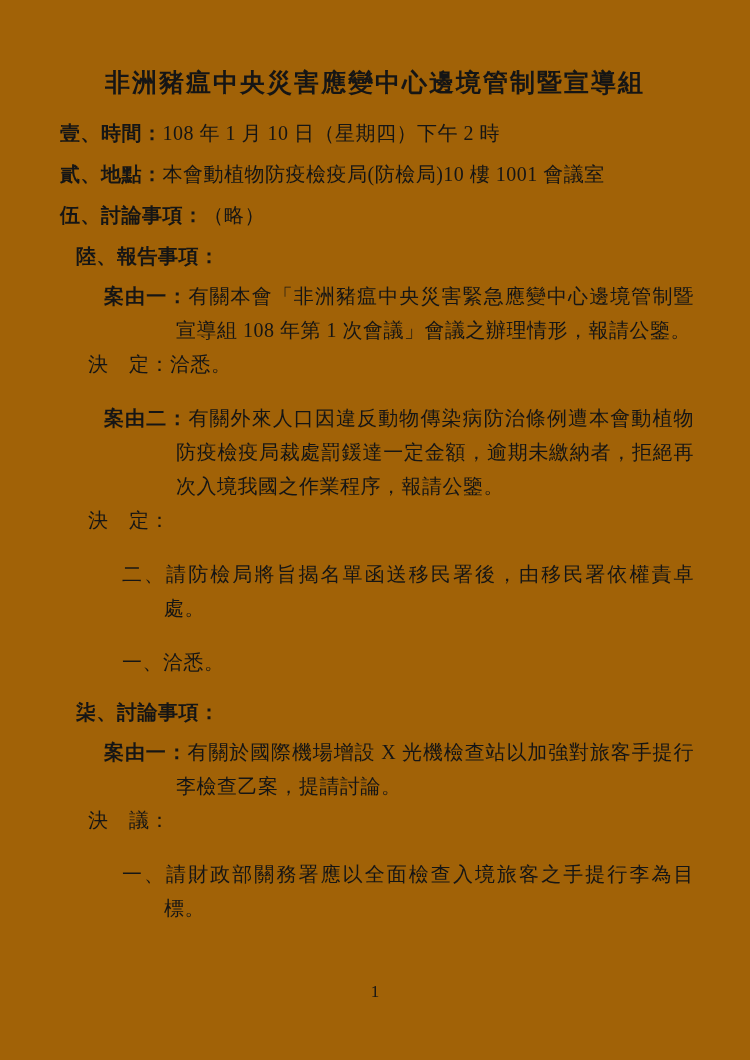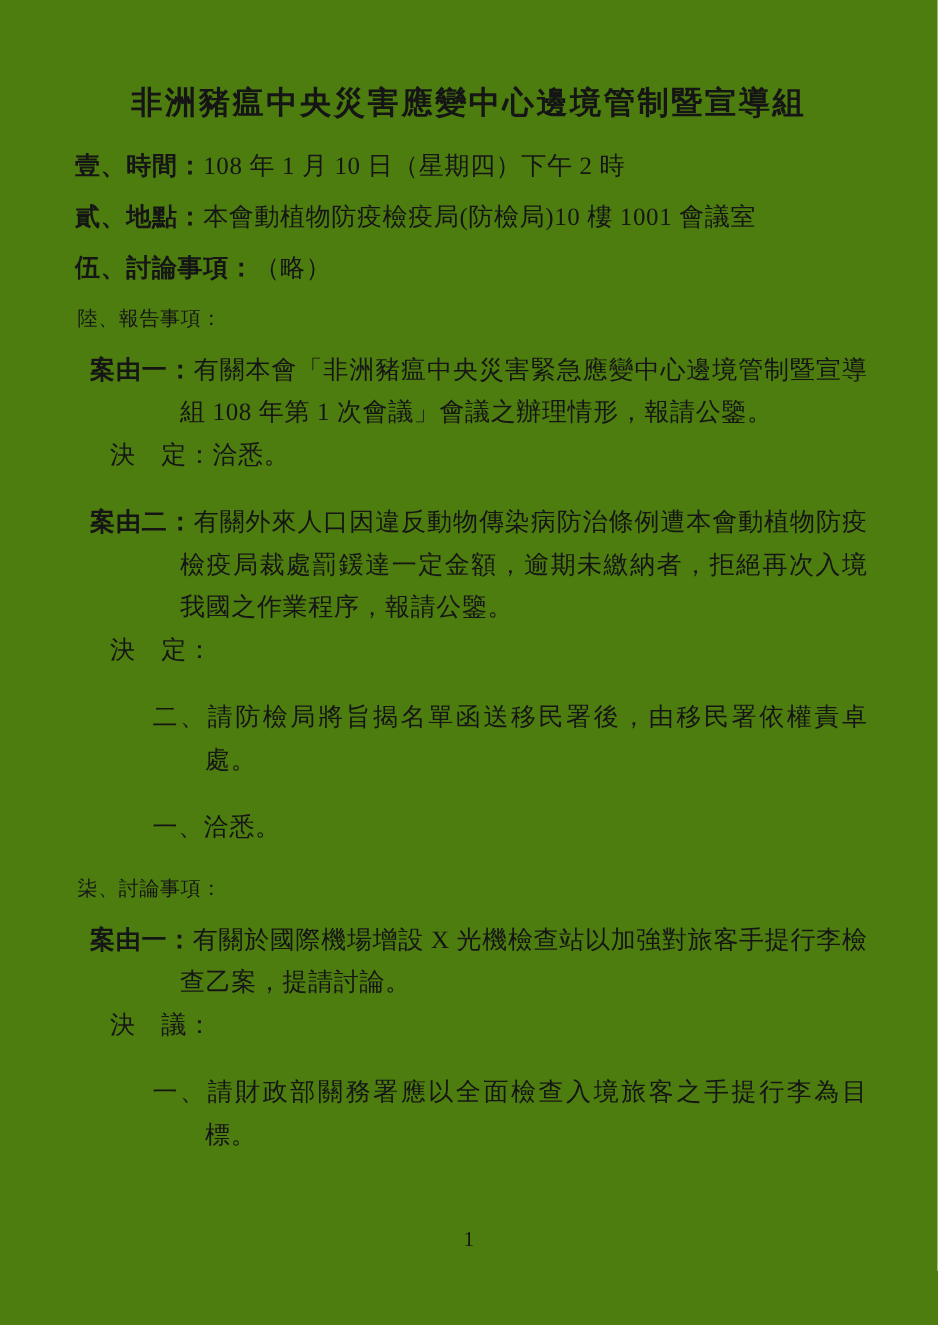--- a/index.html
+++ b/index.html
@@ -4,21 +4,21 @@
 <style>
   html, body {
     margin: 0;
     padding: 0;
     background: #e8e8e8;
   }
   .page {
     position: relative;
     width: 750px;
     height: 1060px;
-    background: #4d7c0f;
+    background: #a16207;
     overflow: hidden;
     font-family: "Liberation Serif", "DejaVu Serif", serif;
     color: #151515;
   }
   .doc-title {
     padding-top: 64px;
     text-align: center;
     font-weight: bold;
     font-size: 25px;
     line-height: 38px;
@@ -38,30 +38,30 @@
   .lbl {
     font-weight: bold;
   }
   .recorder {
     position: absolute;
     left: 460px;
     top: 0;
     font-weight: normal;
   }
   .sec-heading {
-    font-weight: normal;
-    font-size: 16px;
+    font-weight: bold;
+    font-size: 20px;
     line-height: 26px;
-    margin: 0 0 10px 2px;
+    margin: 0 0 10px 16px;
   }
   .sec-heading.second {
     margin-top: 8px;
   }
   .case-text {
-    margin: 0 0 0 12px;
+    margin: 0 0 0 44px;
     padding-left: 72px;
     text-indent: -72px;
     line-height: 34px;
     text-align: justify;
     text-justify: inter-ideograph;
   }
   .decision-line {
     margin: 0 0 0 28px;
     line-height: 34px;
   }

